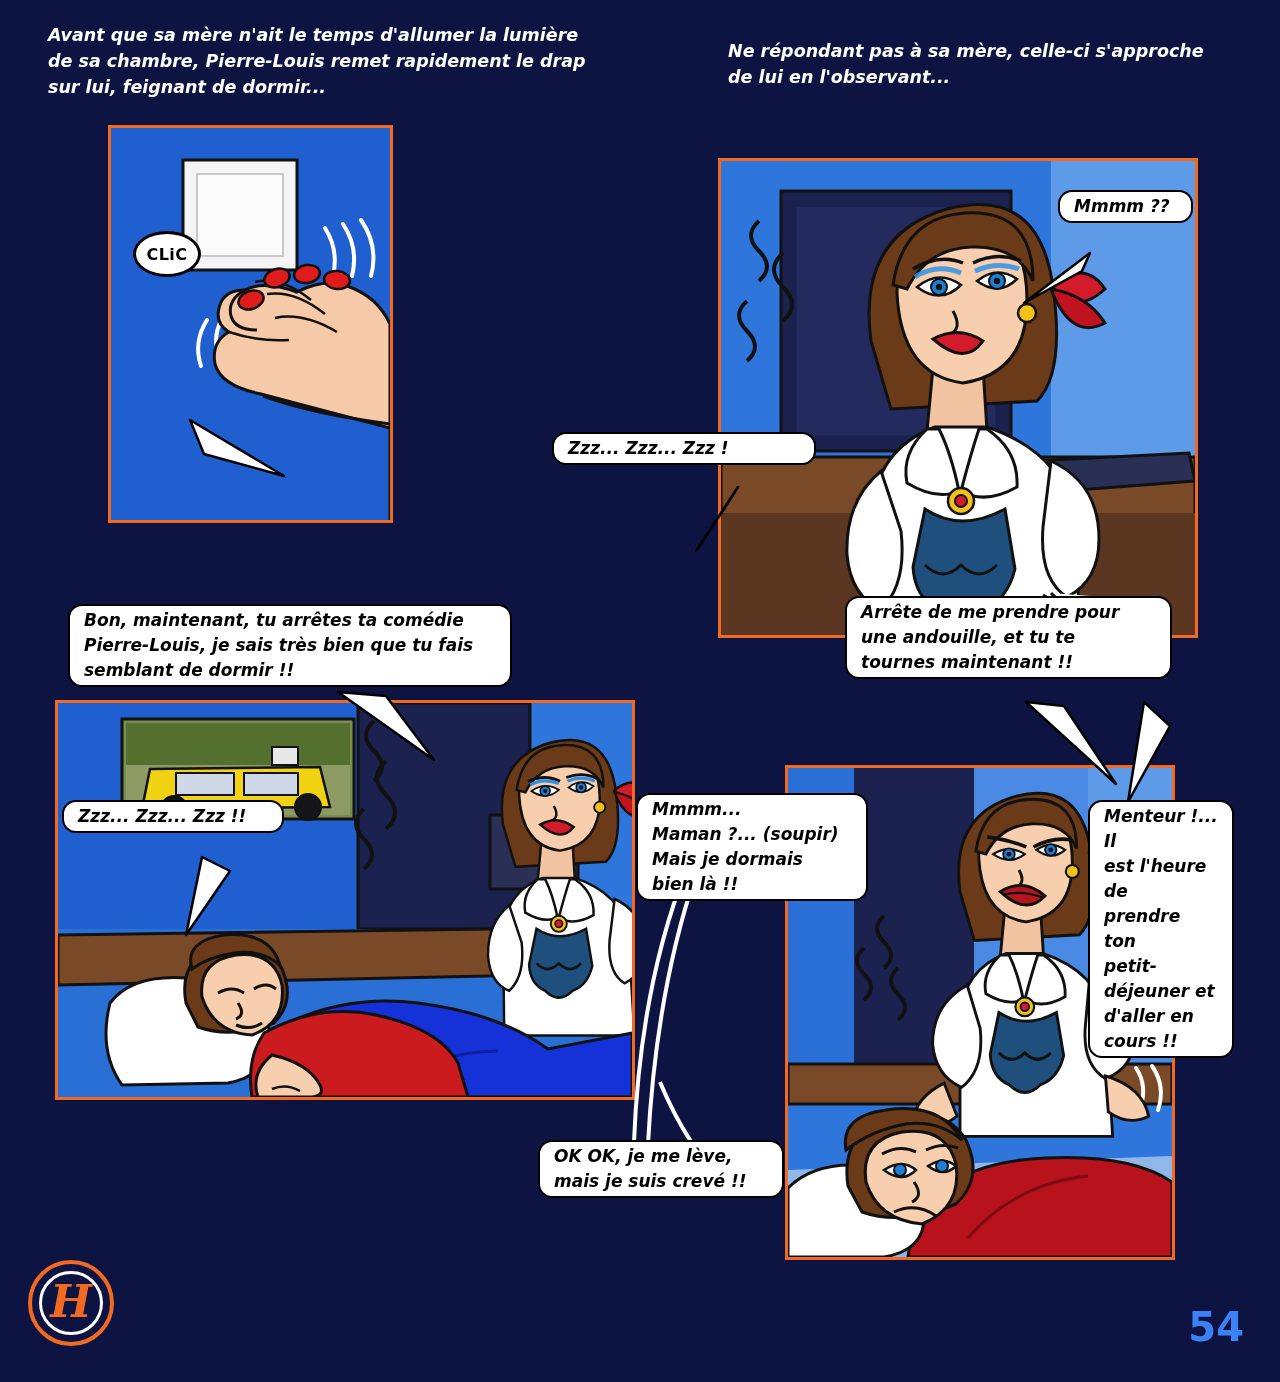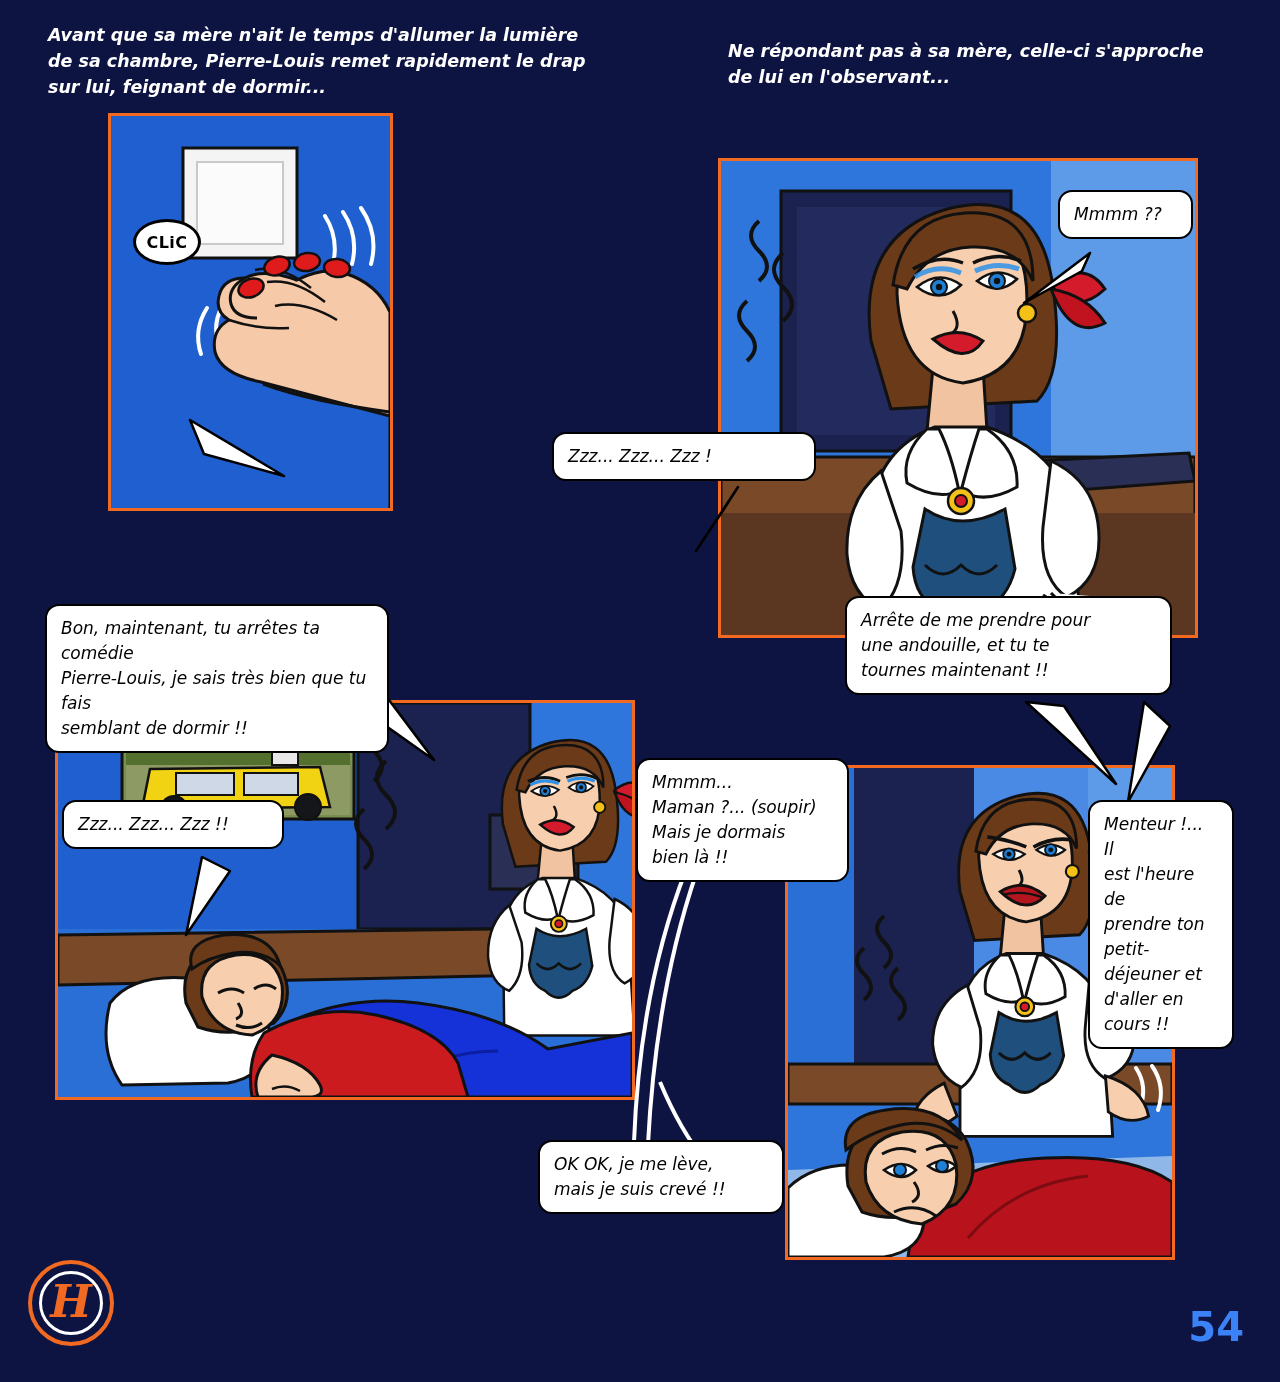--- a/index.html
+++ b/index.html
@@ -44,24 +44,24 @@
 
   
   .balloon {
     position: absolute;
     background: #ffffff;
     border: 2.5px solid #000000;
     border-radius: 14px;
     color: #000000;
     font-family: "DejaVu Sans", sans-serif;
     font-style: italic;
-    font-weight: 400;
+    font-weight: 700;
     font-size: 17px;
     line-height: 25px;
-    padding: 10px 14px;
+    padding: 2px 14px;
     box-sizing: border-box;
     white-space: pre-line;
     z-index: 40;
   }
   .tail {
     position: absolute;
     z-index: 39;
   }
 
   
@@ -114,21 +114,21 @@
     font-family: "DejaVu Serif", serif;
     font-style: italic;
     font-weight: 700;
     font-size: 44px;
     color: #f26a21;
     padding-bottom: 4px;
     box-sizing: border-box;
   }
 
   
-  #panel1 { left: 108px; top: 113px; width: 285px; height: 398px; background:#1f5fd0; }
+  #panel1 { left: 108px; top: 125px; width: 285px; height: 398px; background:#1f5fd0; }
   .clic-bubble {
     position:absolute; left: 22px; top: 103px; width: 62px; height: 40px;
     background:#fff; border:3px solid #000; border-radius: 50%;
     display:flex; align-items:center; justify-content:center;
     font-family:"DejaVu Sans", sans-serif; font-weight:700; font-size:16px; color:#000;
     letter-spacing: 0.5px;
   }
 
   
   #panel2 { left: 718px; top: 158px; width: 480px; height: 480px; background:#2a6fd6; }
@@ -352,21 +352,21 @@
       <path d="M206 330 Q260 300 318 312 Q382 326 400 360 L410 394 L194 394 Q188 356 206 330 Z" fill="#cc1b1f" stroke="#111" stroke-width="3"></path>
 
       <path d="M214 352 Q250 360 262 382 Q268 394 250 394 L200 394 Q192 370 214 352 Z" fill="#f7cfae" stroke="#111" stroke-width="3"></path>
       <path d="M214 386 q14 -6 28 2" fill="none" stroke="#111" stroke-width="2.5"></path>
     </svg>
   </div>
 
   <svg class="tail" style="left:330px; top:690px; width:120px; height:80px;" viewBox="0 0 120 80">
     <path d="M8 2 L104 70 L56 6 Z" fill="#ffffff" stroke="#000" stroke-width="2.5" stroke-linejoin="round"></path>
   </svg>
-  <div class="balloon" style="left:45px; top:604px; width:344px;">Bon, maintenant, tu arrêtes ta comédie
+  <div class="balloon" style="left:68px; top:604px; width:444px;">Bon, maintenant, tu arrêtes ta comédie
 Pierre-Louis, je sais très bien que tu fais
 semblant de dormir !!</div>
 
   <svg class="tail" style="left:168px; top:855px; width:90px; height:90px;" viewBox="0 0 90 90">
     <path d="M34 2 L18 80 L62 16 Z" fill="#ffffff" stroke="#000" stroke-width="2.5" stroke-linejoin="round"></path>
   </svg>
   <div class="balloon" style="left:62px; top:800px; width:222px;">Zzz... Zzz... Zzz !!</div>
 
   <div class="panel" id="panel4">
     <svg class="art" viewBox="0 0 384 489" preserveAspectRatio="none">
@@ -437,21 +437,21 @@
       <path d="M138 382 q16 -8 32 -2" fill="none" stroke="#111" stroke-width="3"></path>
       <path d="M126 414 q10 14 -2 20" fill="none" stroke="#111" stroke-width="3"></path>
       <path d="M106 444 q22 -10 42 4" fill="none" stroke="#111" stroke-width="3"></path>
     </svg>
   </div>
 
   <svg class="tail" style="left:600px; top:868px; width:120px; height:280px;" viewBox="0 0 120 280">
     <path d="M86 2 Q40 120 34 274" fill="none" stroke="#ffffff" stroke-width="4"></path>
     <path d="M96 6 Q56 124 48 276" fill="none" stroke="#ffffff" stroke-width="4"></path>
   </svg>
-  <div class="balloon" style="left:636px; top:758px; width:213px;">Mmmm...
+  <div class="balloon" style="left:636px; top:793px; width:232px;">Mmmm...
 Maman ?... (soupir)
 Mais je dormais
 bien là !!</div>
 
   <svg class="tail" style="left:1100px; top:700px; width:90px; height:110px;" viewBox="0 0 90 110">
     <path d="M44 2 L28 102 L70 26 Z" fill="#ffffff" stroke="#000" stroke-width="2.5" stroke-linejoin="round"></path>
   </svg>
   <div class="balloon" style="left:1088px; top:800px; width:146px;">Menteur !... Il
 est l'heure de
 prendre ton

